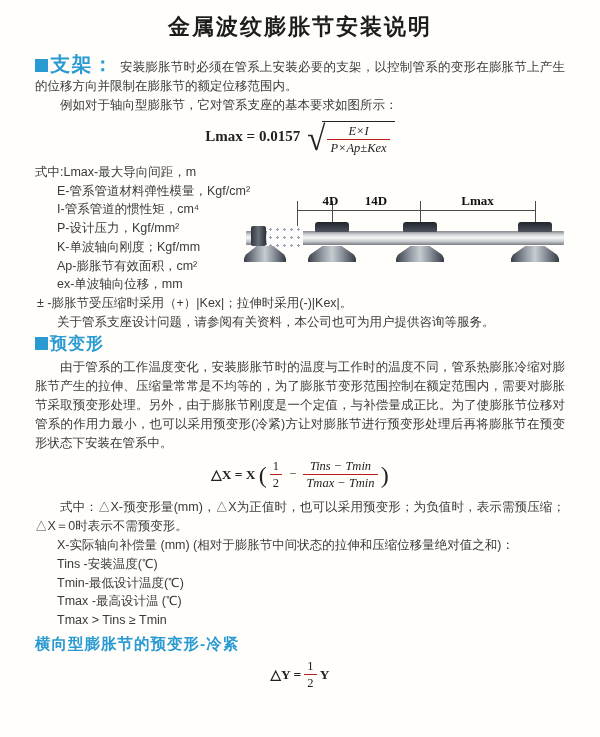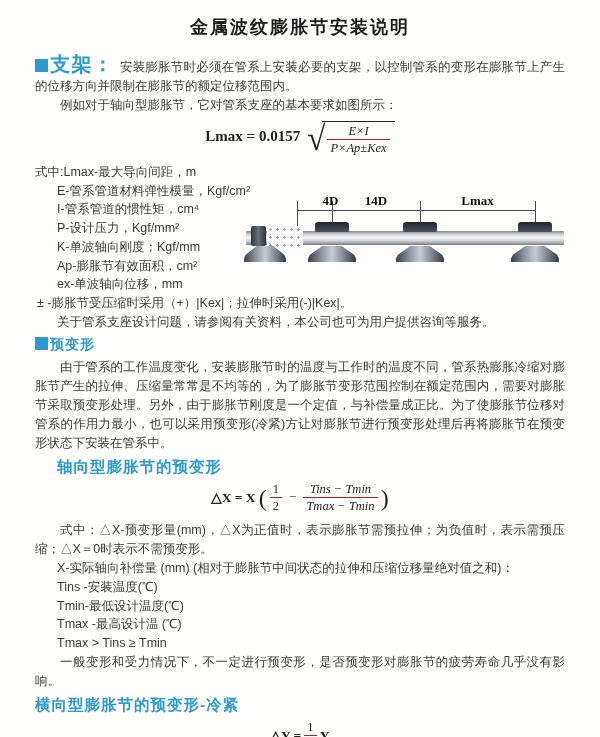--- a/index.html
+++ b/index.html
@@ -2,21 +2,21 @@
 <html><head>
 <meta charset="utf-8">
 <style>
   html,body{margin:0;padding:0;background:#fff;}
   .page{
     position:relative;width:600px;height:737px;box-sizing:border-box;
     background:#fffefb;padding:12px 35px 0 35px;overflow:hidden;
     font-family:"Liberation Sans",sans-serif;font-size:12.5px;line-height:19px;color:#3a3a3a;
   }
   .title{
-    font-size:18px;line-height:26px;font-weight:bold;color:#1d1d1d;
+    font-size:22px;line-height:26px;font-weight:bold;color:#1d1d1d;
     text-align:center;margin:2px 0 15px 0;letter-spacing:2px;
   }
   .square{
     display:inline-block;width:13px;height:13px;background:#2a9ad2;
     vertical-align:-1px;margin-right:2px;
   }
   .inline-heading{font-size:20px;font-weight:bold;color:#2a9ad2;letter-spacing:1px;margin-right:6px;}
   .para{margin:0;text-align:justify;}
   .indent{text-indent:2em;}
   .mb6{margin-bottom:6px;}
@@ -34,21 +34,21 @@
   .frac .den{display:block;padding:1px 3px 0 3px;}
   .frac.upright{font-style:normal;}
   .big-paren{font-size:24px;font-weight:400;vertical-align:middle;line-height:24px;}
   .f-op{margin:0 4px;vertical-align:middle;}
   .f-var{font-weight:bold;font-size:13.5px;vertical-align:middle;}
   
   .def-line{margin:0;line-height:18.7px;white-space:nowrap;}
   .ml1{margin-left:22px;}
   .ml2{margin-left:2px;}
   
-  .section-heading{font-size:14px;line-height:20px;font-weight:bold;color:#2a9ad2;margin:3px 0 4px 0;letter-spacing:1px;}
+  .section-heading{font-size:17px;line-height:20px;font-weight:bold;color:#2a9ad2;margin:3px 0 4px 0;letter-spacing:1px;}
   .sub-heading{font-size:15.5px;line-height:18px;font-weight:bold;color:#2a9ad2;margin:5px 0 6px 0;letter-spacing:1px;}
   .sub-heading.axial{margin-left:22px;}
   
   .diagram{position:absolute;left:244px;top:193px;width:330px;height:82px;}
   .diagram *{position:absolute;}
   .dim-line{left:53px;top:17px;width:238px;height:0;border-top:1px solid #4a4a4a;}
   .dim-tick{width:1px;top:8px;height:27px;background:#4a4a4a;}
   .t1{left:53px;}.t2{left:88px;}.t3{left:176px;}.t4{left:291px;}
   .dim-label{top:1px;font-family:"Liberation Serif",serif;font-weight:bold;font-size:13px;line-height:14px;color:#111;text-align:center;}
   .l1{left:69px;width:35px;}.l2{left:88px;width:88px;}.l3{left:176px;width:115px;}
@@ -129,48 +129,46 @@
     <div class="support s3">
       <div class="s-clamp"></div>
       <div class="pedestal s-base"></div>
     </div>
   </div>
 
   <h2 class="section-heading"><span class="square"></span><span>预变形</span></h2>
 
   <p class="para indent">由于管系的工作温度变化，安装膨胀节时的温度与工作时的温度不同，管系热膨胀冷缩对膨胀节产生的拉伸、压缩量常常是不均等的，为了膨胀节变形范围控制在额定范围内，需要对膨胀节采取预变形处理。另外，由于膨胀节刚度是一个定值，与补偿量成正比。为了使膨胀节位移对管系的作用力最小，也可以采用预变形(冷紧)方让对膨胀节进行预变形处理后再将膨胀节在预变形状态下安装在管系中。</p>
 
-  <h3 class="sub-heading axial">轴向型膨胀节的预变形</h3>
 
   <div class="formula">
     <span class="f-var">△X = X</span>
     <span class="big-paren">(</span>
     <span class="frac upright">
       <span class="num">1</span>
       <span class="den">2</span>
     </span>
     <span class="f-op">−</span>
     <span class="frac">
       <span class="num">Tins − Tmin</span>
       <span class="den">Tmax − Tmin</span>
     </span>
     <span class="big-paren">)</span>
   </div>
 
-  <p class="para indent">式中：△X-预变形量(mm)，△X为正值时，表示膨胀节需预拉伸；为负值时，表示需预压缩；△X＝0时表示不需预变形。</p>
+  <p class="para indent">式中：△X-预变形量(mm)，△X为正值时，也可以采用预变形；为负值时，表示需预压缩；△X＝0时表示不需预变形。</p>
 
   <div>
     <p class="def-line ml1">X-实际轴向补偿量 (mm) (相对于膨胀节中间状态的拉伸和压缩位移量绝对值之和)：</p>
     <p class="def-line ml1">Tins -安装温度(℃)</p>
     <p class="def-line ml1">Tmin-最低设计温度(℃)</p>
     <p class="def-line ml1">Tmax -最高设计温 (℃)</p>
     <p class="def-line ml1">Tmax &gt; Tins ≥ Tmin</p>
   </div>
 
-  <p class="para indent">一般变形和受力情况下，不一定进行预变形，是否预变形对膨胀节的疲劳寿命几乎没有影响。</p>
 
   <h3 class="sub-heading">横向型膨胀节的预变形-冷紧</h3>
 
   <div class="formula">
     <span class="f-var">△Y =</span>
     <span class="frac upright">
       <span class="num">1</span>
       <span class="den">2</span>
     </span>
     <span class="f-var">Y</span>

